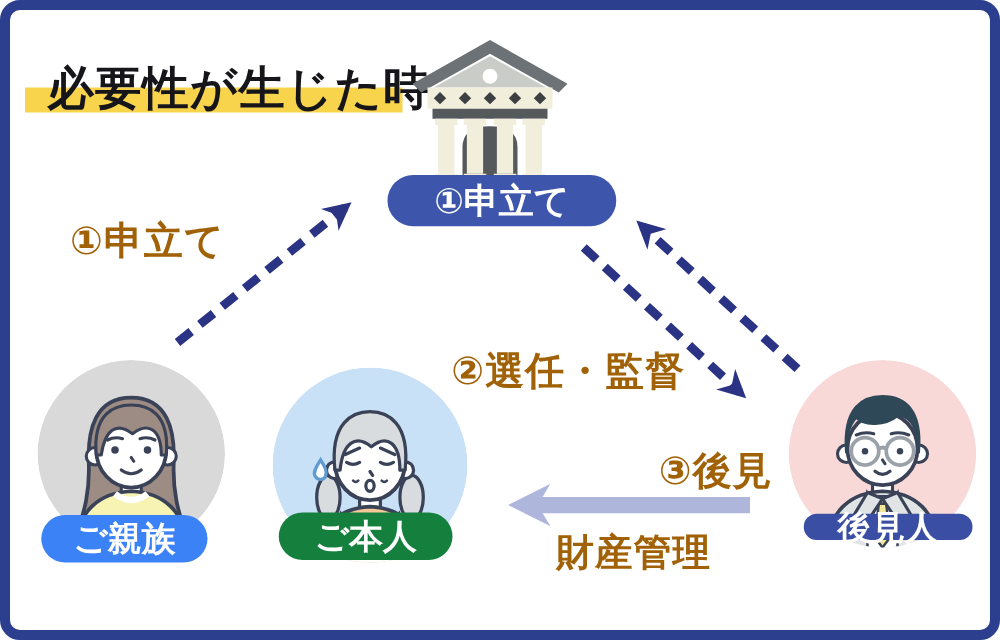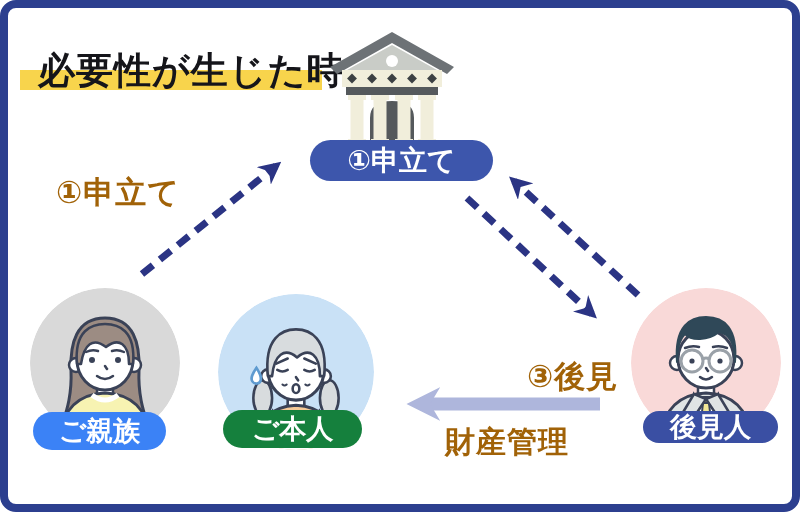--- a/index.html
+++ b/index.html
@@ -9,21 +9,21 @@
   .title-highlight{position:absolute;left:12px;top:62px;width:302px;height:20px;background:#f8d44c;z-index:1;}
   .page-title{position:absolute;left:30px;top:38px;z-index:2;font-size:37px;font-weight:900;
               color:#15151a;letter-spacing:1px;white-space:nowrap;}
   .lbl{position:absolute;font-size:31px;font-weight:800;color:#a16207;letter-spacing:1px;
        white-space:nowrap;z-index:4;}
   .pill{position:absolute;display:flex;align-items:center;justify-content:center;color:#ffffff;
         font-weight:800;border-radius:22px;z-index:5;white-space:nowrap;}
   .pill.court{left:302px;top:132px;width:183px;height:41px;background:#3d56ac;font-size:28px;}
   .pill.family{left:25px;top:404px;width:133px;height:38px;background:#3b82f6;font-size:27px;}
   .pill.person{left:215px;top:402px;width:139px;height:38px;background:#15803d;font-size:27px;}
-  .pill.guardian{left:635px;top:403px;width:135px;height:32px;background:#3a4fa3;font-size:27px;}
+  .pill.guardian{left:635px;top:403px;width:135px;height:21px;background:#3a4fa3;font-size:27px;}
   .avatar{position:absolute;z-index:3;}
   svg{display:block;}
   .arrows{position:absolute;left:0;top:0;width:800px;height:512px;z-index:2;pointer-events:none;}
 </style>
 </head>
 <body>
 
 <div class="frame">
 
   <div class="title-highlight"></div>
@@ -72,20 +72,21 @@
         <path d="M0,0 L10,5 L0,10 L3,5 z" fill="#aeb6dc"></path>
       </marker>
     </defs>
     <line x1="134" y1="266" x2="268" y2="158" stroke="#2b3484" stroke-width="7" stroke-dasharray="14 9" marker-end="url(#ah)"></line>
     <line x1="459" y1="190" x2="584" y2="306" stroke="#2b3484" stroke-width="7" stroke-dasharray="14 9" marker-end="url(#ah)"></line>
     <line x1="630" y1="287" x2="506" y2="173" stroke="#2b3484" stroke-width="7" stroke-dasharray="14 9" marker-end="url(#ah)"></line>
     <line x1="592" y1="396" x2="412" y2="396" stroke="#aeb6dc" stroke-width="13" marker-end="url(#ah2)"></line>
   </svg>
 
   <div class="lbl" style="left:48px;top:164px;">①申立て</div>
+  <div class="lbl" style="left:353px;top:268px;">②選任・監督</div>
   <div class="lbl" style="left:437px;top:414px;font-size:30px;">財産管理</div>
   <div class="lbl" style="left:519px;top:348px;">③後見</div>
 
   <div class="avatar" style="left:22px;top:280px;width:150px;height:150px;">
     <svg width="150" height="150" viewBox="0 0 150 150">
       <defs>
           <clipPath id="cf">
             <circle cx="75" cy="75" r="75"></circle>
           </clipPath>
         </defs>

